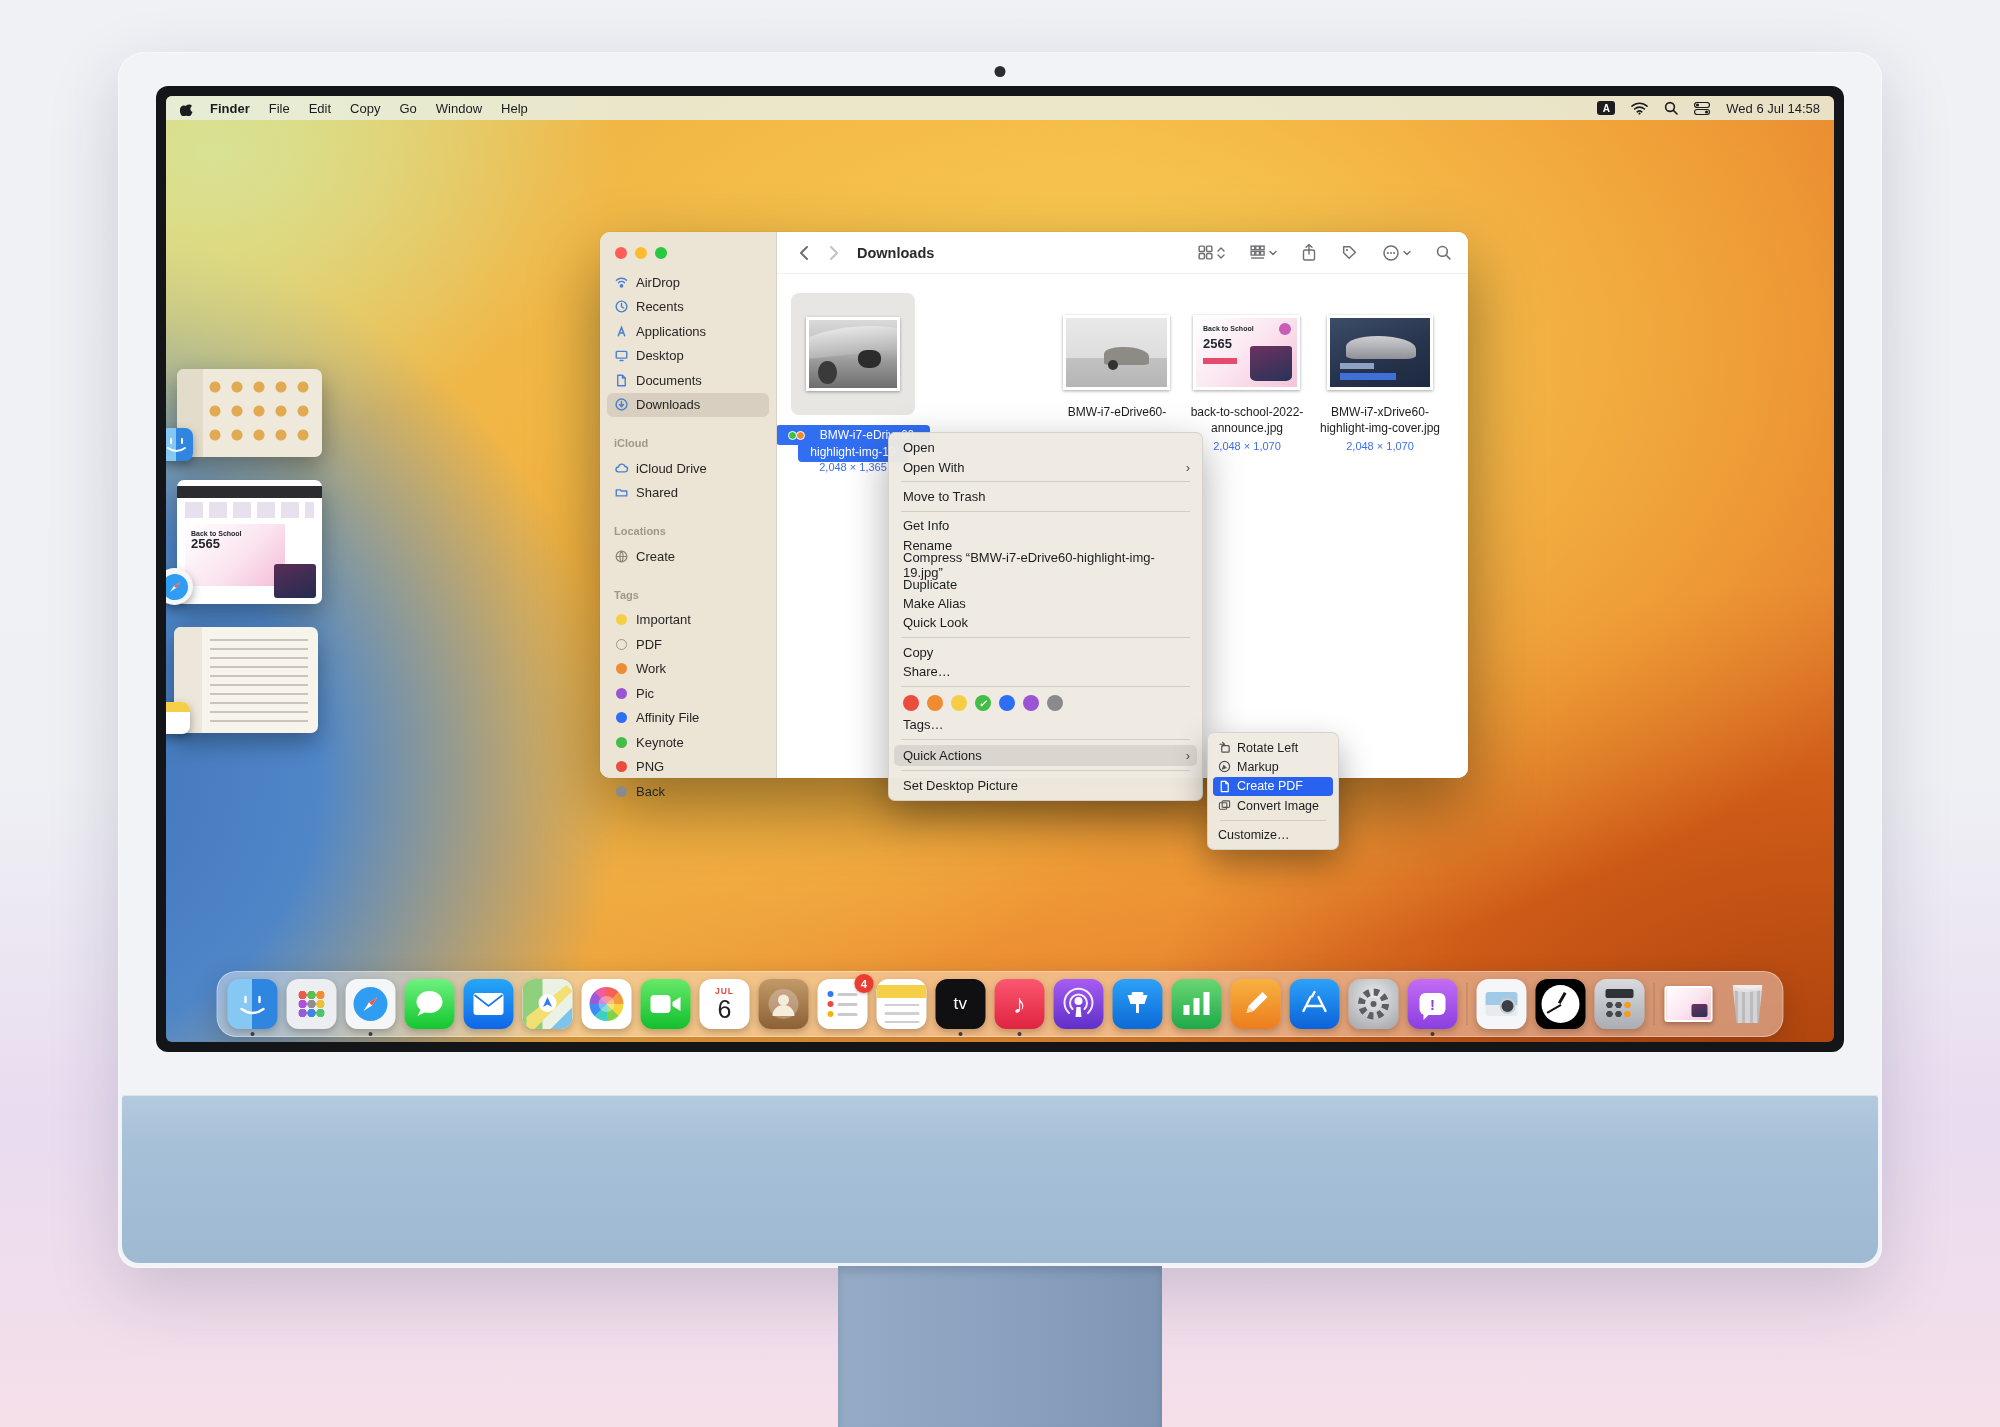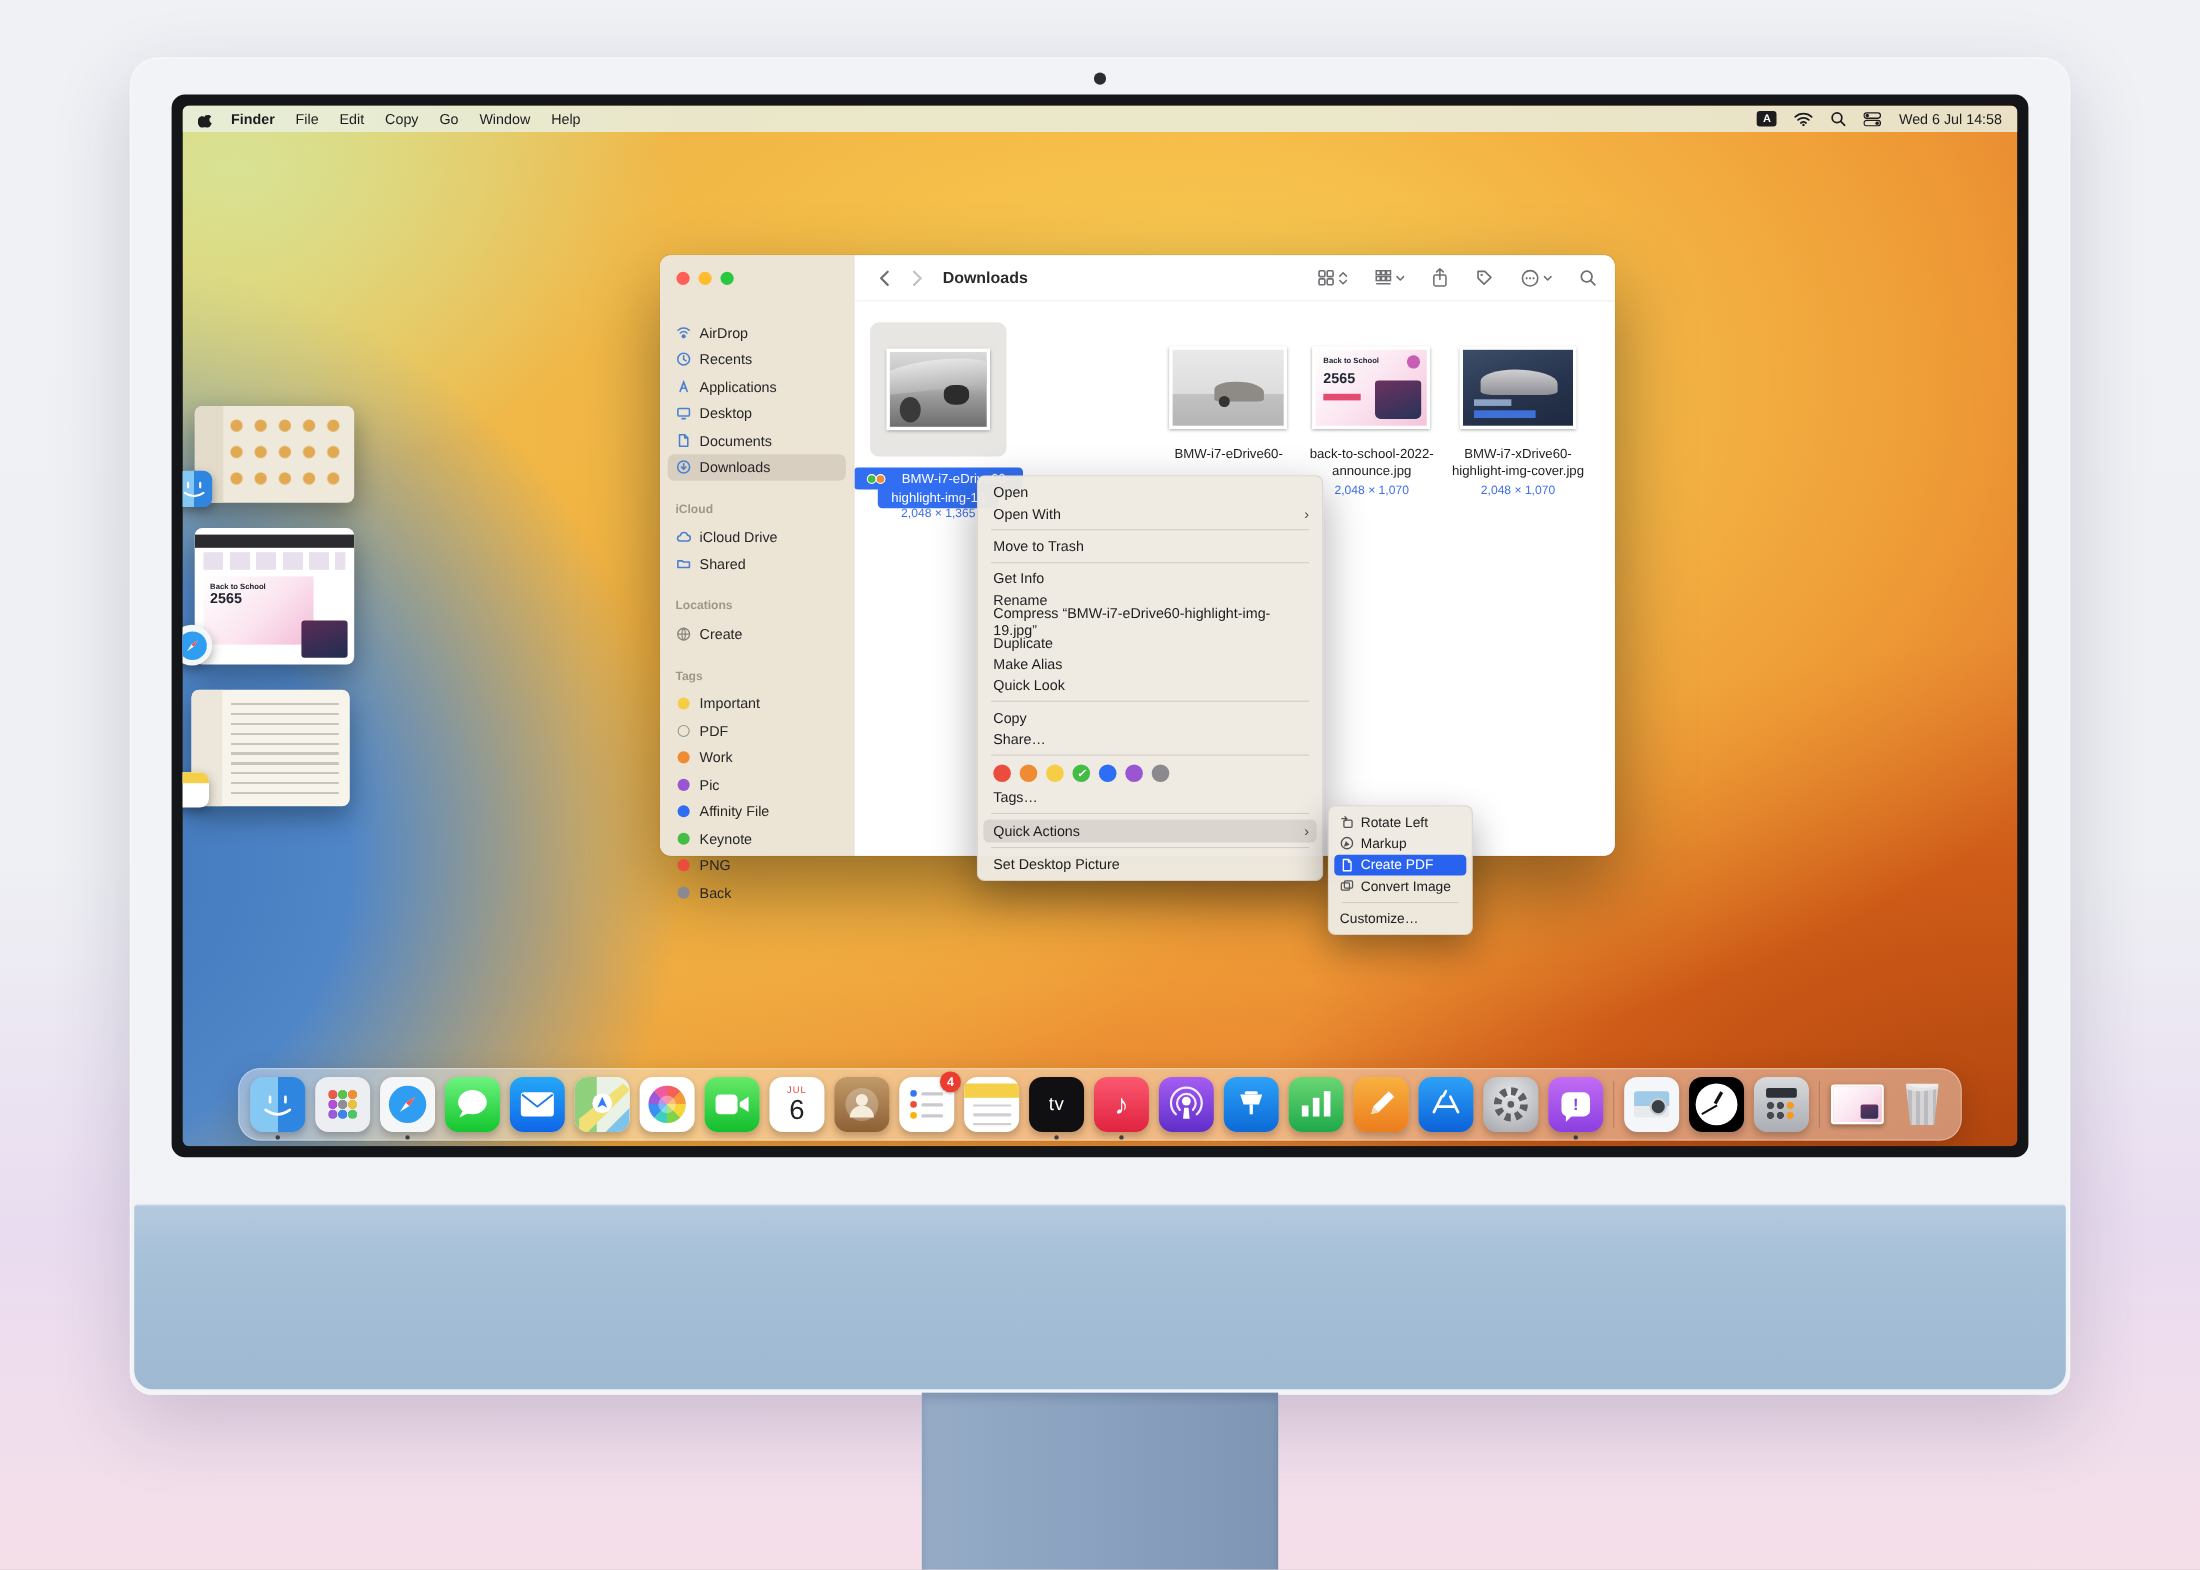--- a/index.html
+++ b/index.html
@@ -48,21 +48,21 @@
   .ic-finder{background:linear-gradient(90deg,#84c8f3 0 50%,#2e86e0 50% 100%);}
   .ic-notesm{background:#fff;overflow:hidden;}
   .ic-notesm i{display:block;height:30%;background:#f5cf47;}
   .ic-safari{background:#f4f6f8;display:flex;align-items:center;justify-content:center;}
   
   .window{position:absolute;left:434px;top:136px;width:868px;height:546px;border-radius:10px;background:#fff;box-shadow:0 30px 70px rgba(0,0,0,.40),0 0 1px rgba(0,0,0,.3);z-index:10;}
   .sidebar{position:absolute;left:0;top:0;bottom:0;width:177px;background:rgba(235,228,213,.97);border-radius:10px 0 0 10px;border-right:1px solid rgba(0,0,0,.08);box-sizing:border-box;}
   .tl{position:absolute;top:15px;left:15px;display:flex;gap:8px;}
   .tl i{width:12px;height:12px;border-radius:50%;}
   .tl .r{background:#ff5f57;} .tl .y{background:#febc2e;} .tl .g{background:#28c840;}
-  .sb-list{position:absolute;left:7px;right:7px;top:38px;margin-top:20px;}
+  .sb-list{position:absolute;left:7px;right:7px;top:38px;}
   .sb-row{height:24.5px;display:flex;align-items:center;gap:7px;padding:0 7px;border-radius:6px;font-size:13px;color:#262626;}
   .sb-row.sel{background:#d8cfc0;}
   .sb-head{font-size:11px;font-weight:700;color:#9f988a;padding:20px 7px 3px;height:16px;}
   .si{width:15px;height:15px;flex:0 0 auto;}
   .tagdot{width:11px;height:11px;border-radius:50%;flex:0 0 auto;margin:0 2px;}
   .td0{background:#f5ce45;} .td1{background:transparent;border:1.5px solid #9a948c;box-sizing:border-box;} .td2{background:#ef8b32;} .td3{background:#9a55d3;} .td4{background:#2e6ef5;} .td5{background:#43bd45;} .td6{background:#ea4d3d;} .td7{background:#8a8a8e;}
   .content{position:absolute;left:177px;top:0;right:0;bottom:0;border-radius:0 10px 10px 0;overflow:hidden;background:#fff;}
   .c-toolbar{position:absolute;left:0;top:0;right:0;height:42px;display:flex;align-items:center;padding:0 16px;box-sizing:border-box;border-bottom:1px solid rgba(0,0,0,.06);}
   .navbtn{width:22px;height:22px;display:flex;align-items:center;justify-content:center;margin-right:8px;}
   .wtitle{font-size:14.5px;font-weight:700;color:#2a2a2c;margin-left:4px;}
@@ -118,21 +118,21 @@
   .i-launchpad{background:#eceef1;}
   .lp{width:26px;height:26px;background-image:radial-gradient(circle at 4px 4px,#e85b4d 4px,rgba(0,0,0,0) 4.5px),radial-gradient(circle at 13px 4px,#58c24f 4px,rgba(0,0,0,0) 4.5px),radial-gradient(circle at 22px 4px,#ef8f33 4px,rgba(0,0,0,0) 4.5px),radial-gradient(circle at 4px 13px,#b14fd6 4px,rgba(0,0,0,0) 4.5px),radial-gradient(circle at 13px 13px,#8e8e93 4px,rgba(0,0,0,0) 4.5px),radial-gradient(circle at 22px 13px,#e8c23d 4px,rgba(0,0,0,0) 4.5px),radial-gradient(circle at 4px 22px,#9a5bd8 4px,rgba(0,0,0,0) 4.5px),radial-gradient(circle at 13px 22px,#3d86e8 4px,rgba(0,0,0,0) 4.5px),radial-gradient(circle at 22px 22px,#4fc46a 4px,rgba(0,0,0,0) 4.5px);}
   .i-messages{background:linear-gradient(180deg,#6df27f,#14c62e);}
   .i-mail{background:linear-gradient(180deg,#25a7f8,#0f66e8);}
   .i-maps{background:#eef4ea;overflow:hidden;}
   .i-photos{background:#fff;}
   .pinw{width:34px;height:34px;border-radius:50%;background:conic-gradient(#f5605a 0 12.5%,#f59a3c 0 25%,#f5d43c 0 37.5%,#7fd348 0 50%,#3ecfc4 0 62.5%,#3e8df5 0 75%,#9a5bd8 0 87.5%,#ef5aa0 0 100%);position:relative;}
   .pinw:after{content:"";position:absolute;inset:9px;background:#fff;border-radius:50%;opacity:.35;}
   .i-facetime{background:linear-gradient(180deg,#67e969,#12bf2d);}
   .i-cal{background:#fff;flex-direction:column;gap:0;}
-  .cal-m{font-size:8.5px;font-weight:400;color:#e8483c;letter-spacing:1px;line-height:10px;}
+  .cal-m{font-size:8.5px;font-weight:700;color:#e8483c;letter-spacing:1px;line-height:10px;}
   .cal-d{font-size:25px;font-weight:400;color:#222;line-height:26px;}
   .i-contacts{background:linear-gradient(180deg,#c29a68,#8d6036);}
   .i-reminders{background:#fff;}
   .rem{width:30px;height:28px;background:repeating-linear-gradient(180deg,rgba(0,0,0,0) 0 2px,rgba(0,0,0,0) 2px 10px);position:relative;}
   .rem i{position:absolute;left:0;width:6px;height:6px;border-radius:50%;}
   .rem b{position:absolute;left:10px;width:20px;height:2.5px;border-radius:2px;background:#c9c9ce;}
   .badge{position:absolute;top:-5px;right:-6px;min-width:19px;height:19px;border-radius:10px;background:#ec3b30;color:#fff;font-size:11.5px;font-weight:700;display:flex;align-items:center;justify-content:center;box-shadow:0 1px 3px rgba(0,0,0,.3);}
   .i-notes{background:#fff;overflow:hidden;flex-direction:column;}
   .i-notes .nt{width:100%;height:13px;background:#f5cf47;flex:0 0 auto;}
   .i-notes .nl{width:70%;height:2.5px;background:#cfcfd4;border-radius:2px;margin-top:6px;}

